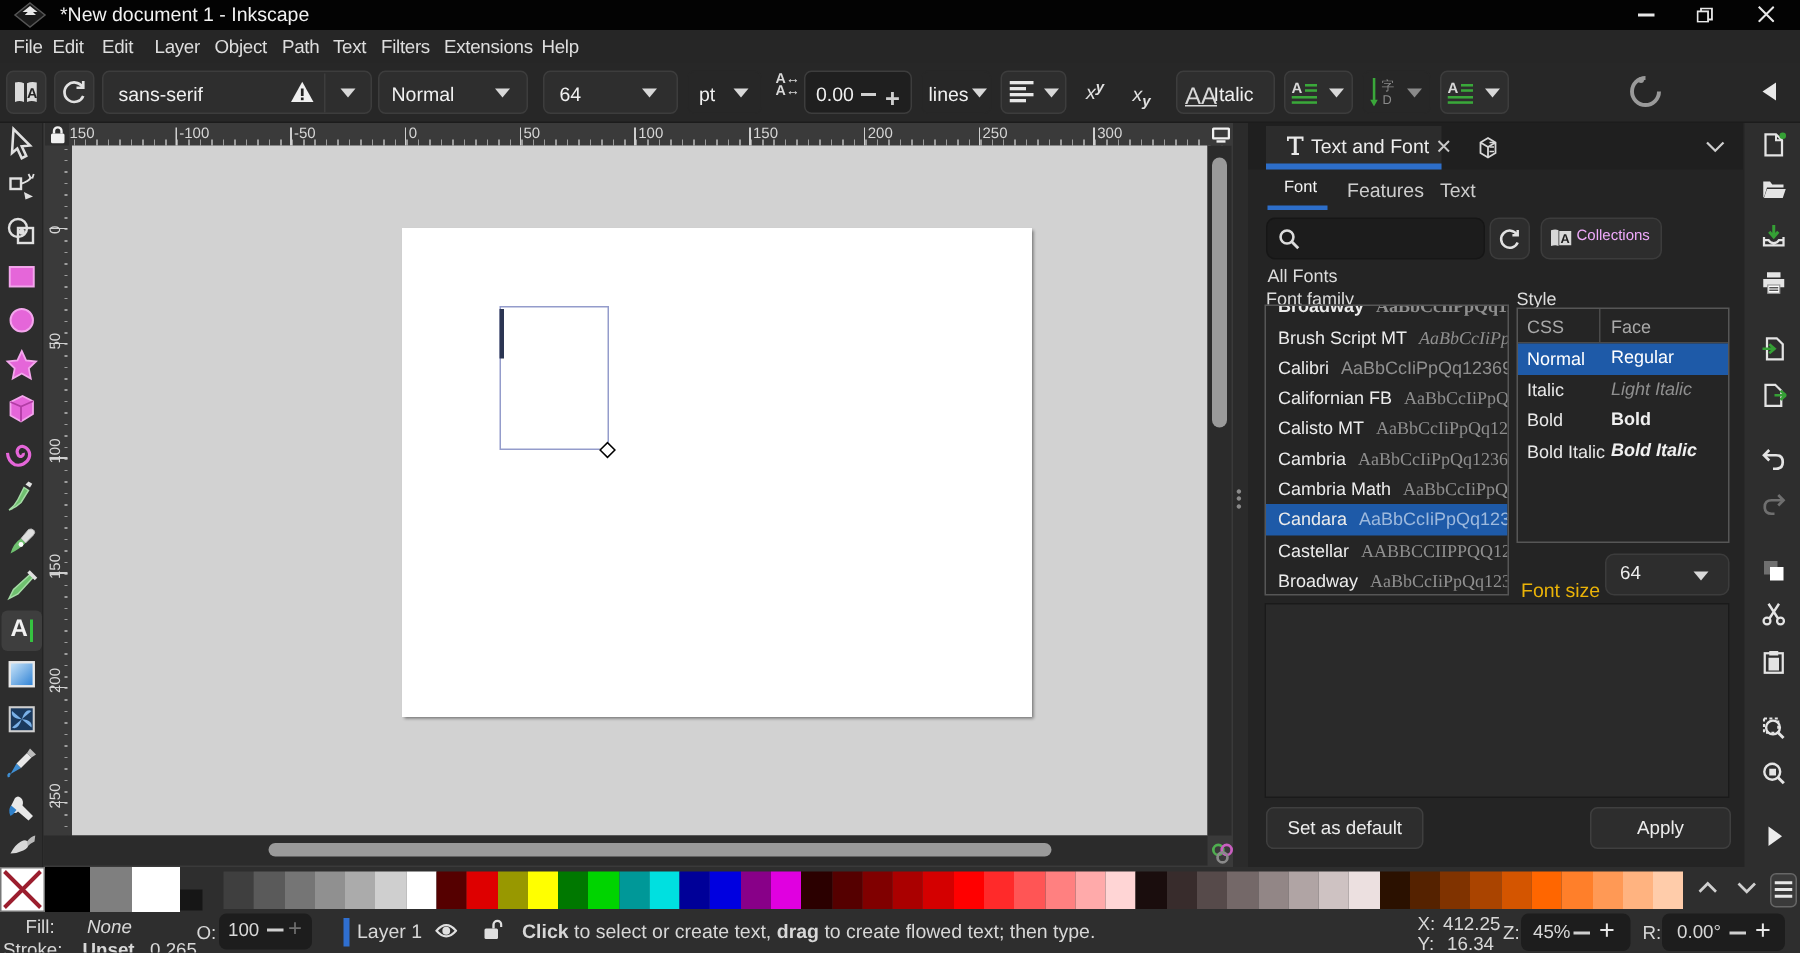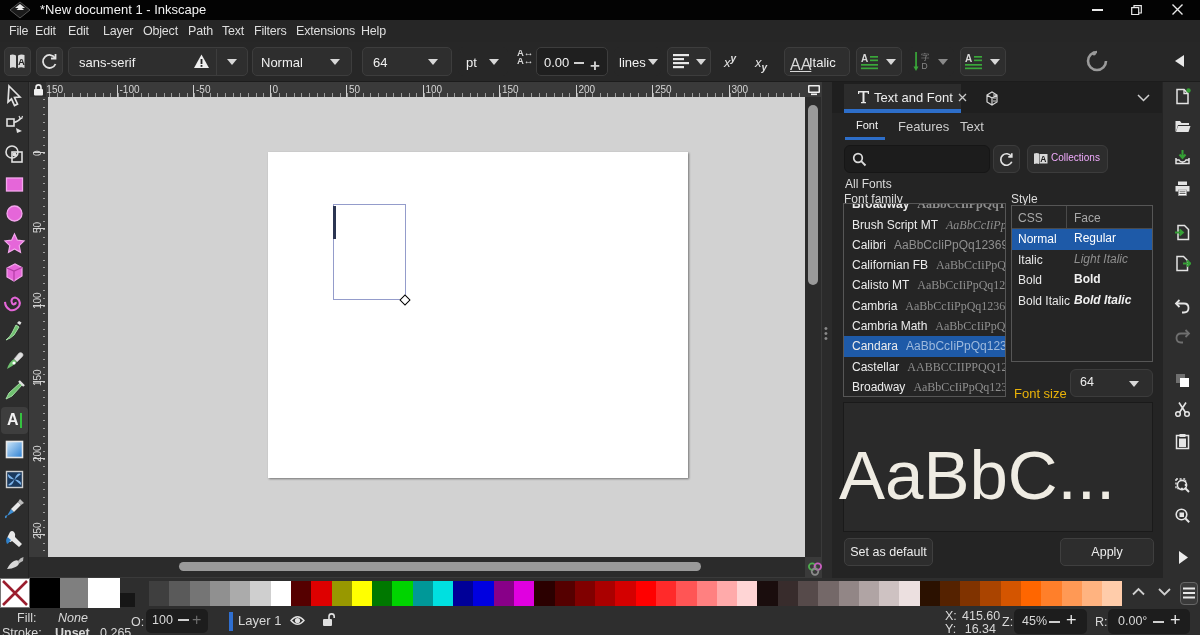--- a/index.html
+++ b/index.html
@@ -389,23 +389,22 @@
       <div class="abs" style="left:6px;top:88px;color:#e8e8e8">Bold Italic</div>
       <div class="abs" style="left:62px;top:87px;color:#f0f0f0;font-weight:bold;font-style:italic">Bold Italic</div>
     </div>
 
     <div class="abs" style="left:182px;top:304px;font-size:13px;color:#eab308">Font size</div>
     <div class="abs" style="left:238px;top:287px;width:83px;height:28px;background:#2d2d2d;border:1px solid #3c3c3c;border-radius:6px"></div>
     <div class="abs" style="left:248px;top:293px;font-size:12.5px;color:#ededed">64</div>
     <div class="dArr" style="left:297px;top:299px"></div>
 
     <div class="abs" style="left:11px;top:320px;width:310px;height:130px;background:#2a2a2a;border:1px solid #1a1a1a"></div>
-    <div class="abs" style="left:7px;top:354px;width:320px;font-size:69px;color:#efece3;white-space:nowrap">AaBbC...</div>
-
-    <div class="abs" style="left:12px;top:456px;width:89px;height:28px;background:#2d2d2d;border:1px solid #3f3f3f;border-radius:5px;text-align:center;line-height:26px;font-size:12.5px;color:#ededed">Set as default</div>
+
+    <div class="abs" style="left:12px;top:456px;width:105px;height:28px;background:#2d2d2d;border:1px solid #3f3f3f;border-radius:5px;text-align:center;line-height:26px;font-size:12.5px;color:#ededed">Set as default</div>
     <div class="abs" style="left:228px;top:456px;width:94px;height:28px;background:#2d2d2d;border:1px solid #3f3f3f;border-radius:5px;text-align:center;line-height:26px;font-size:12.5px;color:#ededed">Apply</div>
   </div>
 
   <div id="cmdbar" class="abs">
     <svg class="cmicon" style="top:6px" viewBox="0 0 17 17">
         <path d="M3 1.5 H10 L14 5.5 V15.5 H3 Z" fill="none" stroke="#e4e4e4" stroke-width="1.5"></path>
         <path d="M10 1.5 V5.5 H14" fill="none" stroke="#e4e4e4" stroke-width="1.3"></path>
         <circle cx="14.5" cy="2.5" r="2.2" fill="#35a035"></circle>
       </svg>
     <svg class="cmicon" style="top:35.5px" viewBox="0 0 17 17">
@@ -551,22 +550,23 @@
       <div class="abs" style="left:229px;top:4px;width:3.5px;height:19px;background:#2f6fd0"></div>
       <div class="abs" style="left:238px;top:5px;font-size:13px">Layer 1</div>
       <svg class="abs" style="left:290px;top:6px" width="15" height="13" viewBox="0 0 15 13">
           <path d="M1 6.5 Q7.5 -1 14 6.5 Q7.5 14 1 6.5 Z" fill="none" stroke="#e0e0e0" stroke-width="1.4"></path>
           <circle cx="7.5" cy="6.5" r="2.6" fill="#e0e0e0"></circle>
         </svg>
       <svg class="abs" style="left:321px;top:4px" width="14" height="16" viewBox="0 0 14 16">
           <rect x="2" y="7" width="9" height="7" rx="1" fill="#e0e0e0"></rect>
           <path d="M8 7 V4.5 A2.6 2.6 0 0 1 13.2 4.5 V6" fill="none" stroke="#e0e0e0" stroke-width="1.6"></path>
         </svg>
+      <div class="abs" style="left:348px;top:5px;font-size:13px"><b>Click</b> to select or create text, <b>drag</b> to create flowed text; then type.</div>
       <div class="abs" style="left:945px;top:1px">X:</div>
-      <div class="abs" style="left:962px;top:1px;width:34px;text-align:right">415.60</div>
+      <div class="abs" style="left:962px;top:1px;width:34px;text-align:right">412.25</div>
       <div class="abs" style="left:945px;top:14px">Y:</div>
       <div class="abs" style="left:962px;top:14px;width:34px;text-align:right">16.34</div>
       <div class="abs" style="left:1002px;top:7px">Z:</div>
       <div class="entry" style="left:1014px;top:1px;width:73px;height:25px"></div>
       <div class="abs" style="left:1022px;top:6px">45%</div>
       <div class="abs" style="left:1049px;top:13px;width:11px;height:1.8px;background:#cfcfcf"></div>
       <div class="abs" style="left:1066px;top:2px;font-size:18px;color:#e8e8e8">+</div>
       <div class="abs" style="left:1095px;top:7px">R:</div>
       <div class="entry" style="left:1108px;top:1px;width:82px;height:25px"></div>
       <div class="abs" style="left:1118px;top:6px">0.00°</div>

